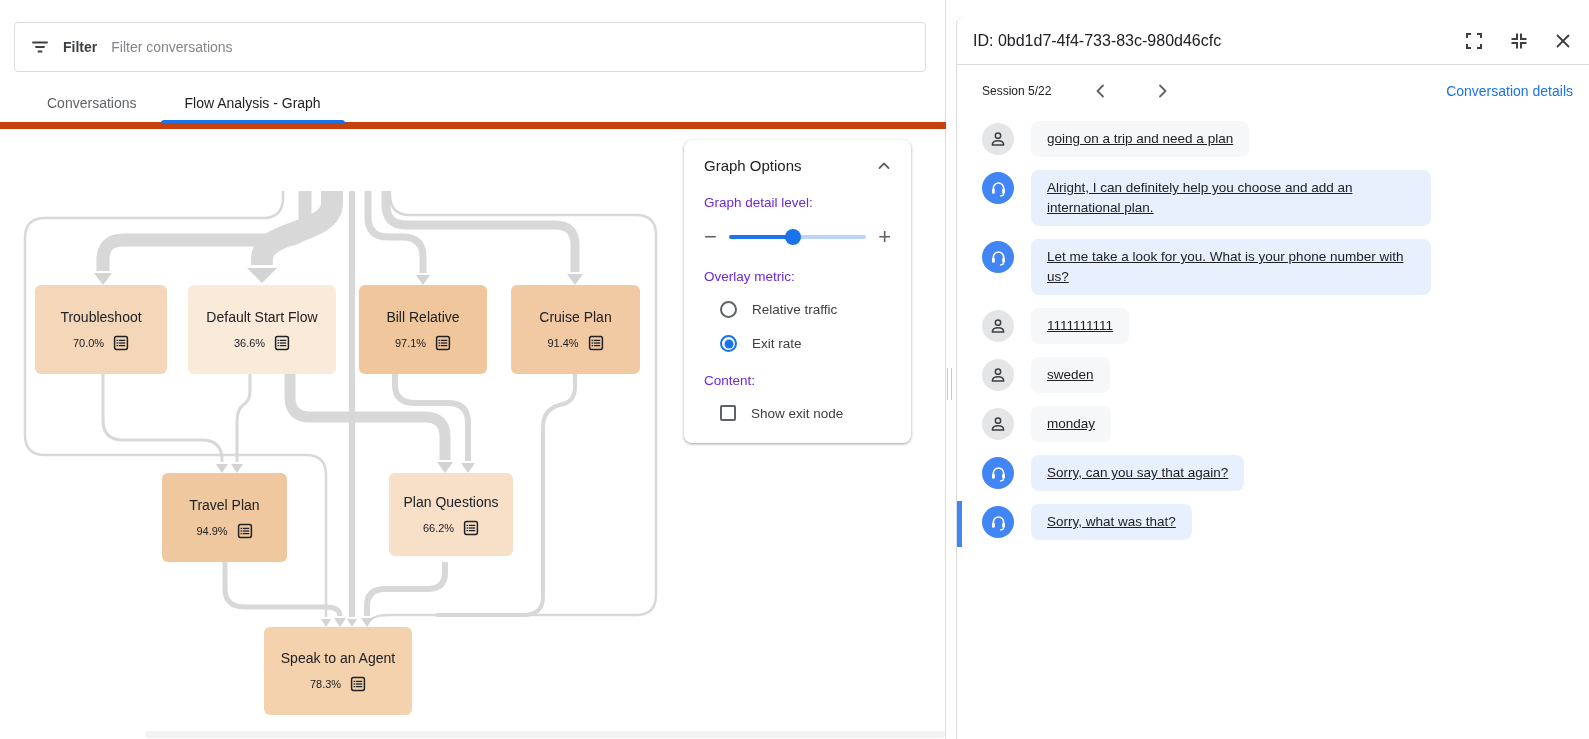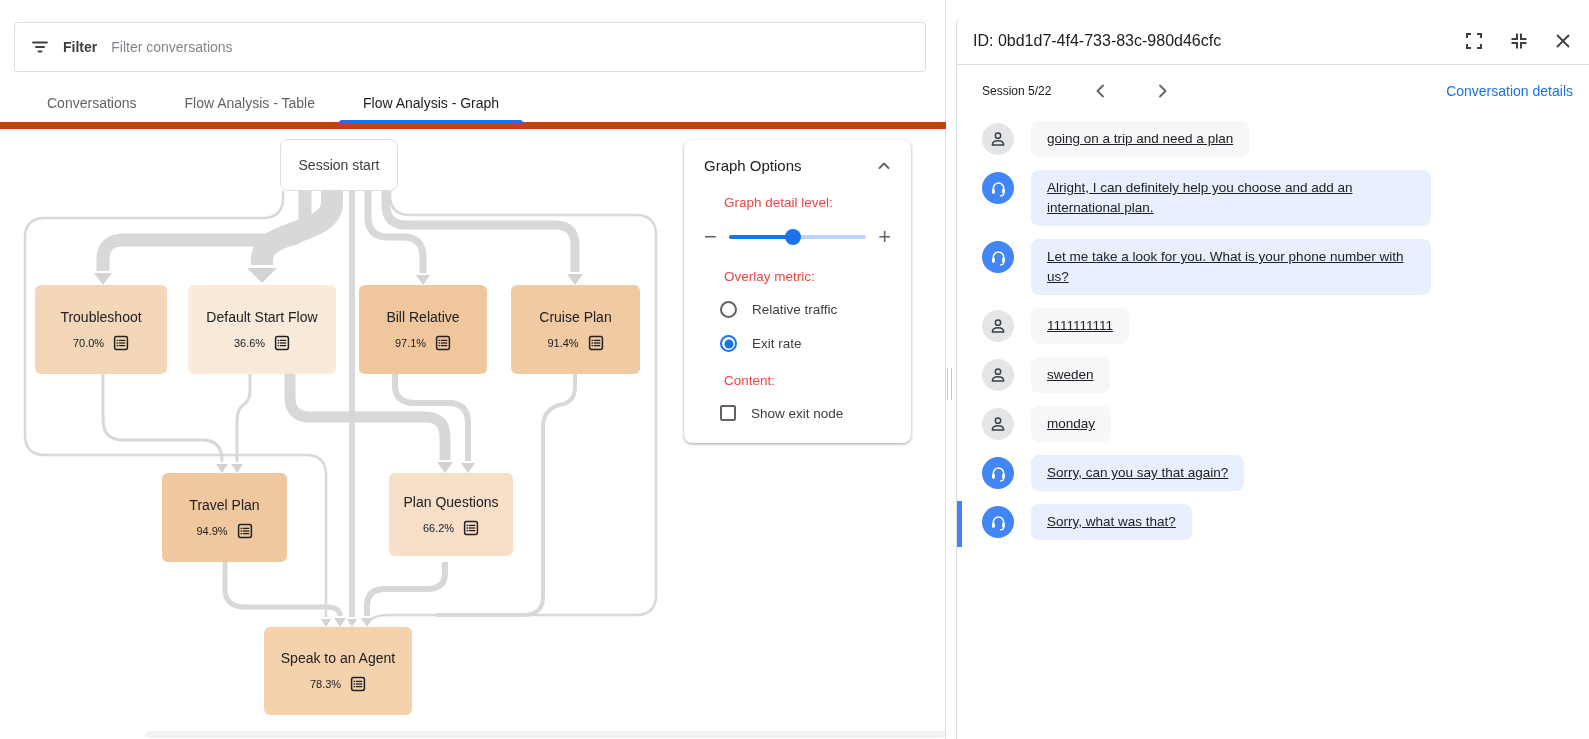--- a/index.html
+++ b/index.html
@@ -31,21 +31,21 @@
   .node-pct { font-size:11px; color:#202124; }
   .node-icon { display:flex; }
 
   .hscrollbar { position:absolute; left:145px; bottom:1px; width:800px; height:7px; background:#f1f2f3; border-radius:4px; z-index:3; }
 
   
   .graph-options { position:absolute; left:684px; top:11px; width:227px; background:#fff; border-radius:8px; box-shadow:0 1px 2px rgba(60,64,67,.30), 0 1px 3px 1px rgba(60,64,67,.15); z-index:4; padding:17px 20px 22px 20px; }
   .go-header { display:flex; align-items:center; justify-content:space-between; }
   .go-title { font-size:15px; font-weight:500; color:#202124; }
   .go-collapse { color:#5f6368; display:flex; cursor:pointer; }
-  .go-label { font-size:13.5px; color:#ef4444; margin-top:21px;margin-left:20px; }
+  .go-label { font-size:13.5px; color:#6d28d9; margin-top:21px; }
   .slider-row { display:flex; align-items:center; gap:12px; margin-top:16px; }
   .slider-minus,.slider-plus { font-size:22px; color:#5f6368; font-weight:400; line-height:1; cursor:pointer; }
   .slider-track { position:relative; flex:1; height:4px; background:#bcd3fa; border-radius:2px; cursor:pointer; }
   .slider-fill { position:absolute; left:0; top:0; height:4px; background:#1a73e8; border-radius:2px; }
   .slider-thumb { position:absolute; top:50%; width:16px; height:16px; background:#1a73e8; border-radius:50%; transform:translate(-50%,-50%); }
   .option-row { display:flex; align-items:center; gap:15px; margin:17px 0 0 16px; cursor:pointer; }
   .radio { width:17px; height:17px; border:2px solid #5f6368; border-radius:50%; position:relative; flex:none; }
   .radio.checked { border-color:#1a73e8; }
   .radio.checked::after { content:""; position:absolute; left:50%; top:50%; width:9px; height:9px; background:#1a73e8; border-radius:50%; transform:translate(-50%,-50%); }
   .checkbox { width:16px; height:16px; border:2px solid #5f6368; border-radius:2px; flex:none; }
@@ -93,21 +93,20 @@
               <line x1="7.5" y1="13.5" x2="10.5" y2="13.5"></line>
             </g>
           </svg>
       </span>
       <span class="filter-label">Filter</span>
       <span class="filter-placeholder">Filter conversations</span>
     </div>
 
     <div class="tabs">
         <div class="tab">Conversations</div>
-        <div class="tab">Flow Analysis - Table</div>
         <div class="tab active">Flow Analysis - Graph</div>
       </div>
 
     <div class="graph-area">
 
       <svg class="edges" width="946" height="610" viewBox="0 0 946 610">
         <g fill="none" stroke="#d8d8d8">
 
           <path d="M332,62 V74 C332,106 262,100 262,130 V136" stroke-width="22"></path>
 
@@ -146,23 +145,20 @@
           <polygon points="231,335 243,335 237,344"></polygon>
           <polygon points="437,333 453,333 445,344"></polygon>
           <polygon points="461,334 475,334 468,344"></polygon>
           <polygon points="321,490 331,490 326,498"></polygon>
           <polygon points="334,489 346,489 340,498"></polygon>
           <polygon points="347,490 357,490 352,498"></polygon>
           <polygon points="361,489 373,489 367,498"></polygon>
         </g>
       </svg>
 
-      <div class="session-start">
-        <span>Session start</span>
-      </div>
 
       <div>
           <div class="flow-node" style="left: 35px; top: 156px; width: 132px; height: 89px; background: rgb(244, 214, 184);">
             <div class="node-label">Troubleshoot</div>
             <div class="node-meta">
               <span class="node-pct">70.0%</span>
               <span class="node-icon">
                 <svg width="16" height="16" viewBox="0 0 16 16">
                   <rect x="1.6" y="1.6" width="12.8" height="12.8" rx="1.8" fill="none" stroke="#202124" stroke-width="1.5"></rect>
                   <g stroke="#202124" stroke-width="1.3" stroke-linecap="square">

